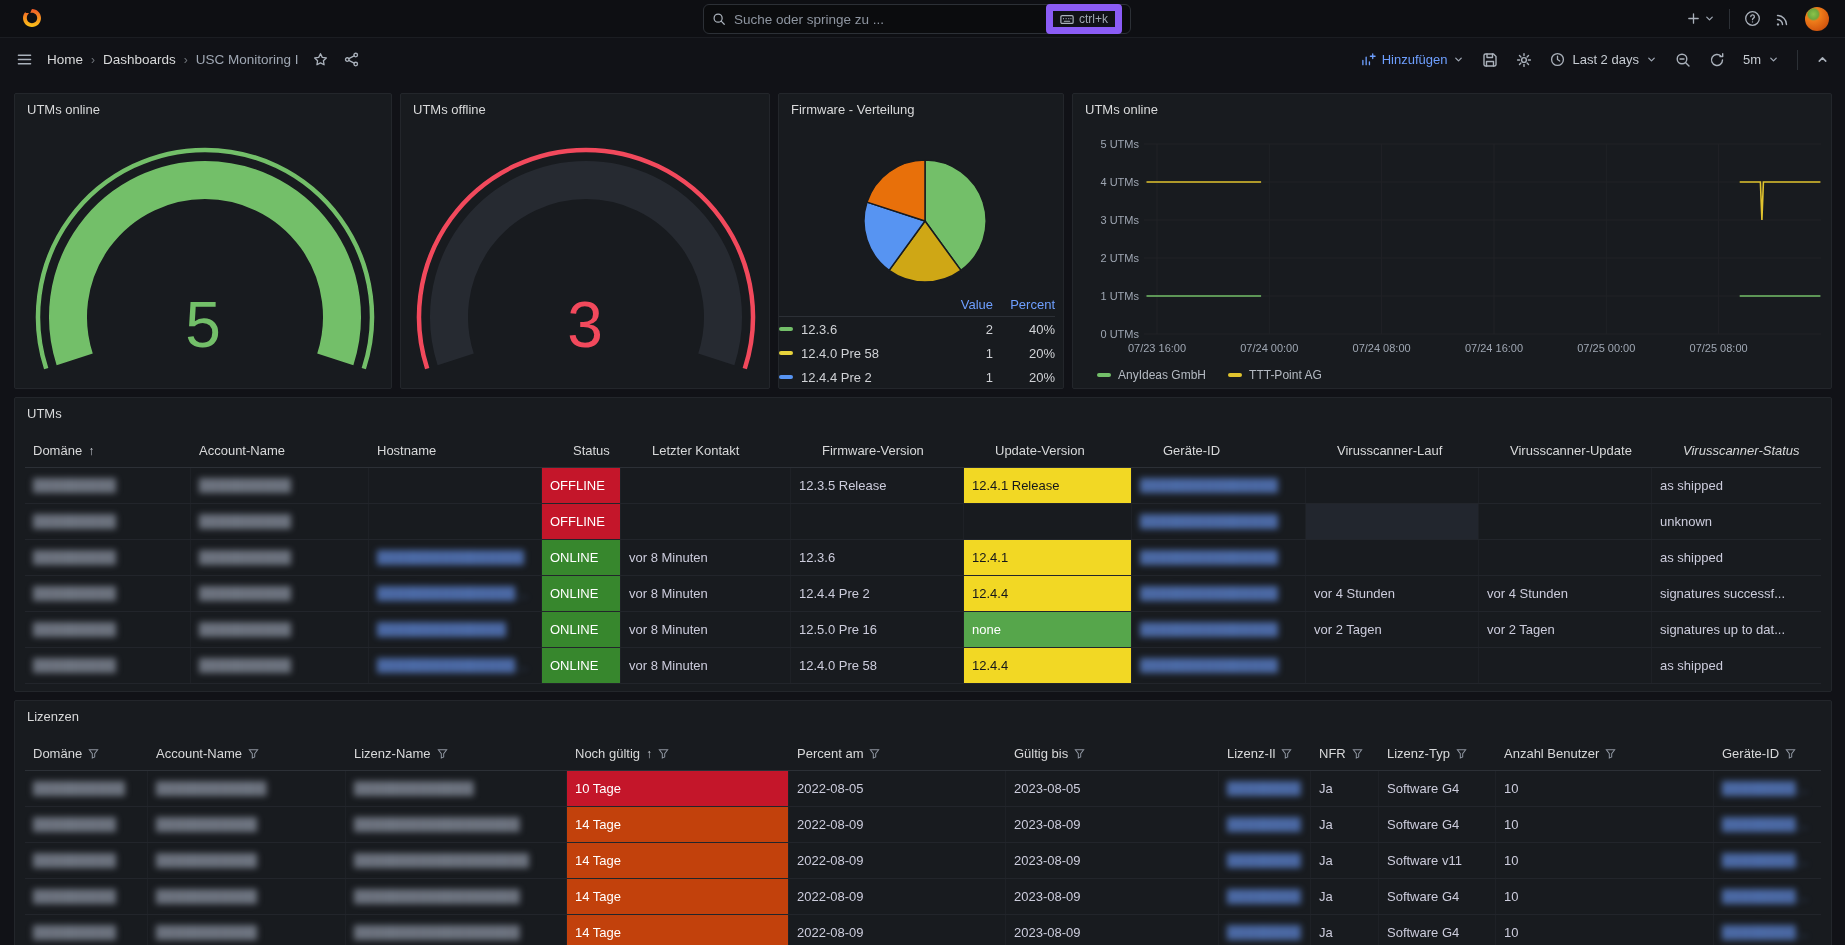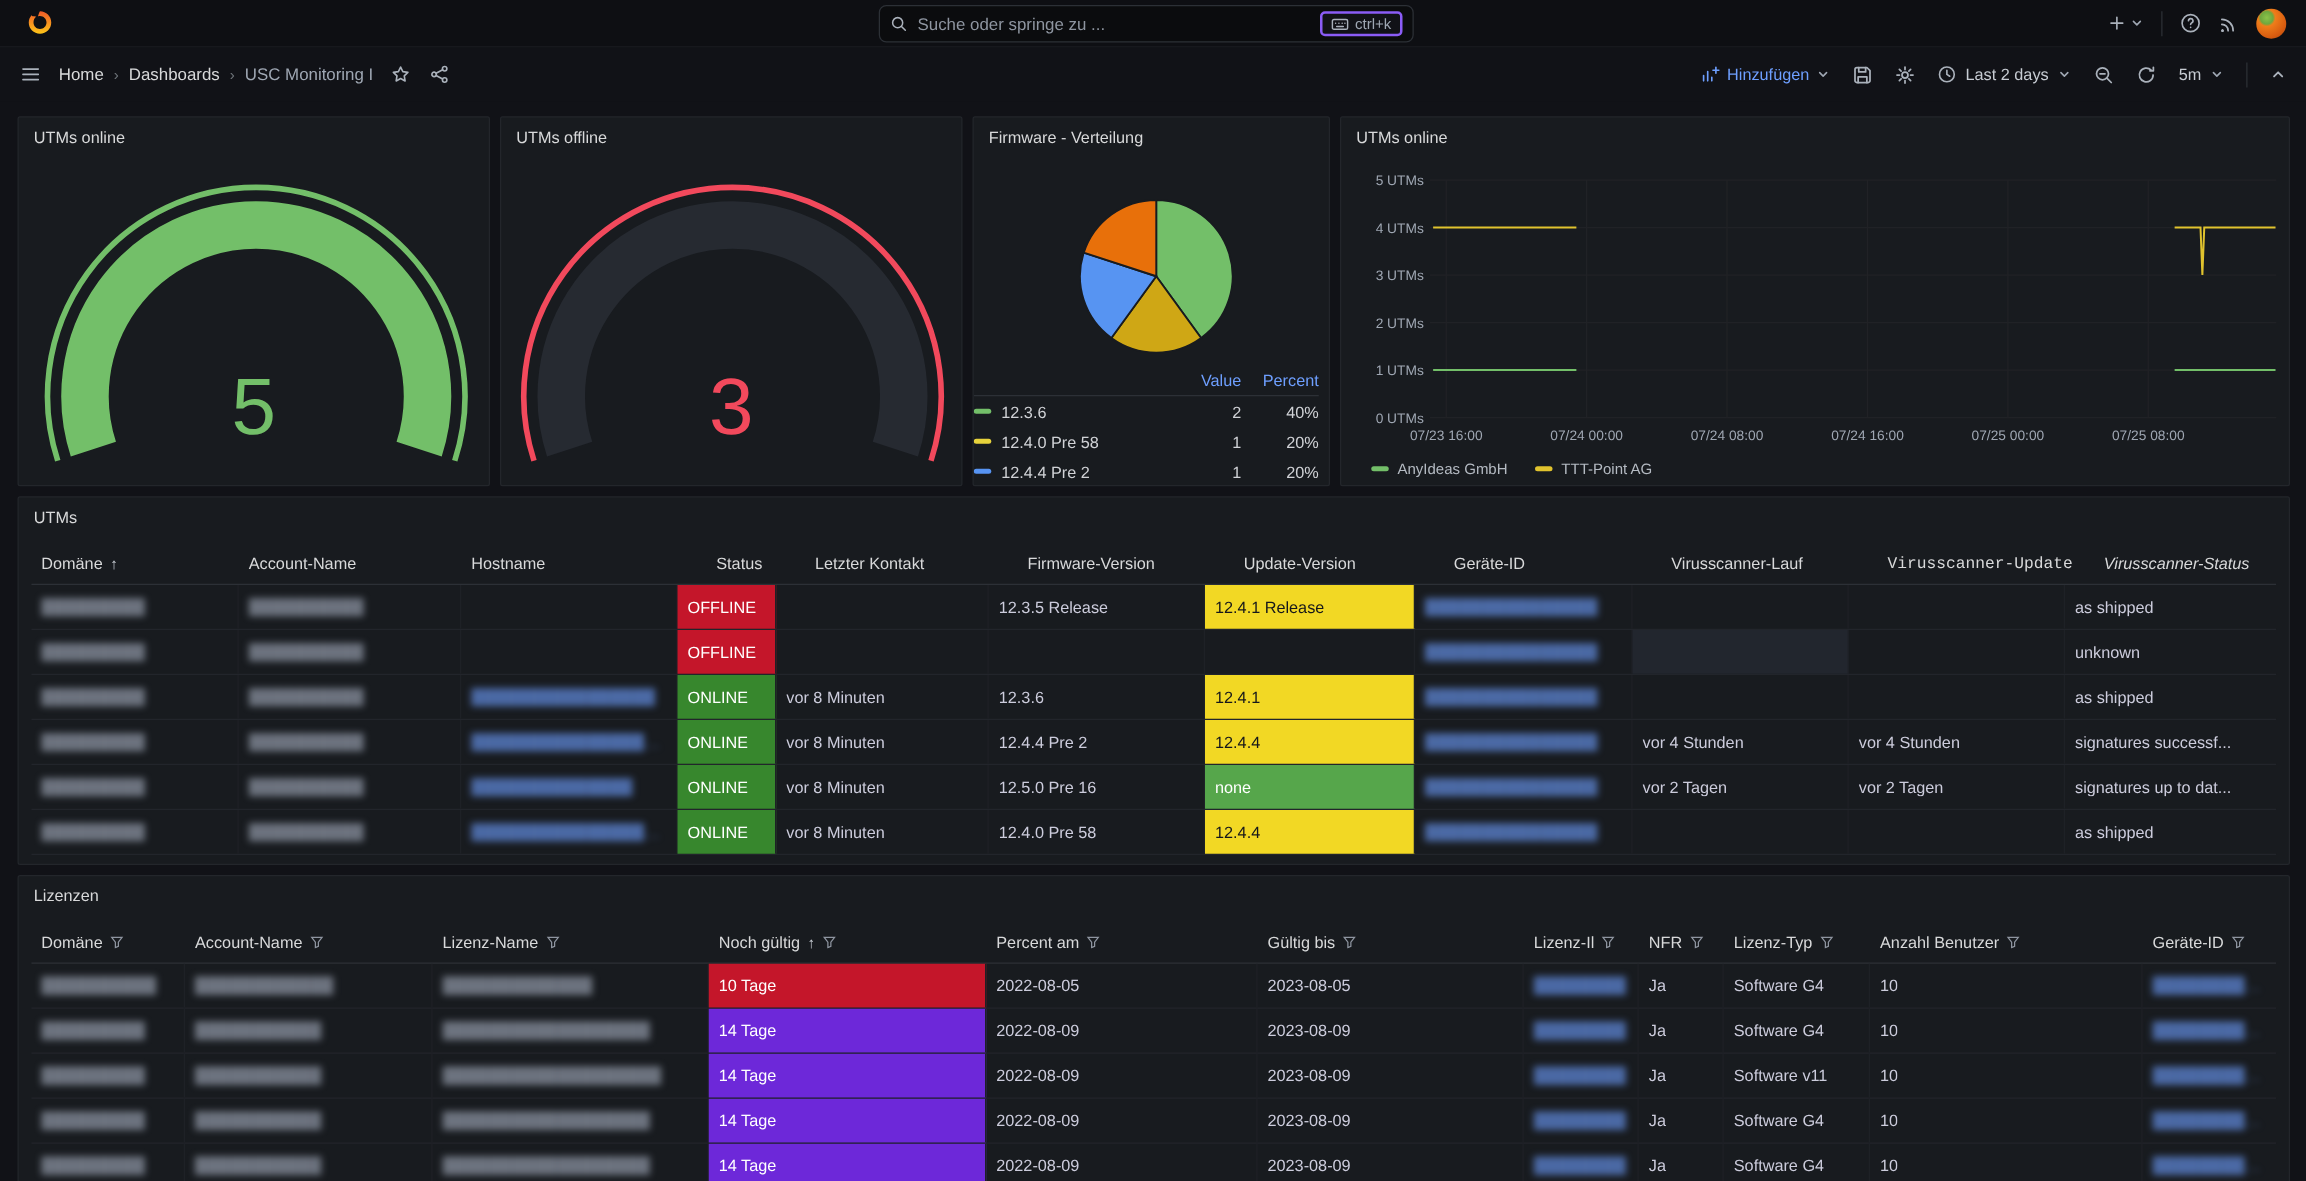--- a/index.html
+++ b/index.html
@@ -14,21 +14,21 @@
   .ic svg{stroke:currentColor;fill:none;stroke-width:1.4;stroke-linecap:round;stroke-linejoin:round}
 
   
   .topnav{position:relative;height:38px;background:#0e0f13;border-bottom:1px solid #1b1d22;
           display:flex;align-items:center;padding:0 16px;box-sizing:border-box;}
   .logo{width:24px;height:24px;margin-left:4px;cursor:pointer}
   .searchbox{position:absolute;left:703px;top:4px;width:428px;height:30px;background:#0b0c0e;
              border:1px solid #2c3036;border-radius:6px;display:flex;align-items:center;
              padding:0 8px;box-sizing:border-box;color:#9fa7b3;cursor:text}
   .searchbox .ph{margin-left:8px;flex:1;font-size:13.5px;color:#8e95a0}
-  .kbd{display:flex;align-items:center;gap:5px;border:2px solid #8b5cf6;border-radius:4px;
+  .kbd{display:flex;align-items:center;gap:5px;border:7px solid #8b5cf6;border-radius:4px;
        padding:1px 7px;font-size:12px;color:#9fa7b3;background:#111217}
   .nav-right{margin-left:auto;display:flex;align-items:center;gap:14px}
   .nav-btn{display:flex;align-items:center;gap:3px;cursor:pointer}
   .vdiv{width:1px;height:20px;background:#2c3036}
   .avatar{width:24px;height:24px;border-radius:50%;cursor:pointer;
     background:radial-gradient(circle at 35% 30%, #8bc34a 0%, #6ea83e 22%, #ef7d1a 30%, #d85c10 68%, #a8430b 100%);}
 
   
   .toolbar{position:relative;height:43px;background:#111217;display:flex;align-items:center;
            padding:0 16px;box-sizing:border-box;}
@@ -83,21 +83,21 @@
   .funnel{display:inline-flex;color:#8e95a0;flex:none}
   .funnel svg{stroke:currentColor;fill:none}
   .td{display:flex;align-items:center;padding:0 8px;box-sizing:border-box;flex:none;
       border-right:1px solid #1e2126;white-space:nowrap;overflow:hidden;color:#ccccdc}
   .td span{white-space:nowrap;overflow:hidden;text-overflow:ellipsis}
   .td.st-off{background:#c4162a;color:#fff;justify-content:flex-start;font-weight:500}
   .td.st-on{background:#37872d;color:#fff;justify-content:flex-start;font-weight:500}
   .td.upd-y{background:#f2d824;color:#15171b}
   .td.upd-g{background:#56a64b;color:#fff}
   .td.d-red{background:#c4162a;color:#fff}
-  .td.d-orange{background:#6d28d9;color:#fff}
+  .td.d-orange{background:#c2410c;color:#fff}
   .td.hl{background:#22262e}
   .td.blur span{filter:blur(3px);color:rgba(178,188,206,.55)}
   .td.blur-link span{filter:blur(3px);color:rgba(110,159,255,.6)}
 </style>
 </head>
 <body>
 
 <div class="topnav">
   <svg class="logo" viewBox="0 0 24 24">
     <defs>
@@ -383,21 +383,21 @@
           </div>
           <div class="th" style="width: 168px;">
             <span>Update-Version</span>
           </div>
           <div class="th" style="width: 174px;">
             <span>Geräte-ID</span>
           </div>
           <div class="th" style="width: 173px;">
             <span>Virusscanner-Lauf</span>
           </div>
-          <div class="th" style="width: 173px; font-family: Liberation Mono, monospace;">
+          <div class="th" style="width: 173px;">
             <span>Virusscanner-Update</span>
           </div>
           <div class="th" style="width: 171px; font-style: italic;">
             <span>Virusscanner-Status</span>
           </div>
         </div>
         <div class="trow">
           <div class="td blur" style="width: 166px;">
             <span>█████████</span>
           </div>

